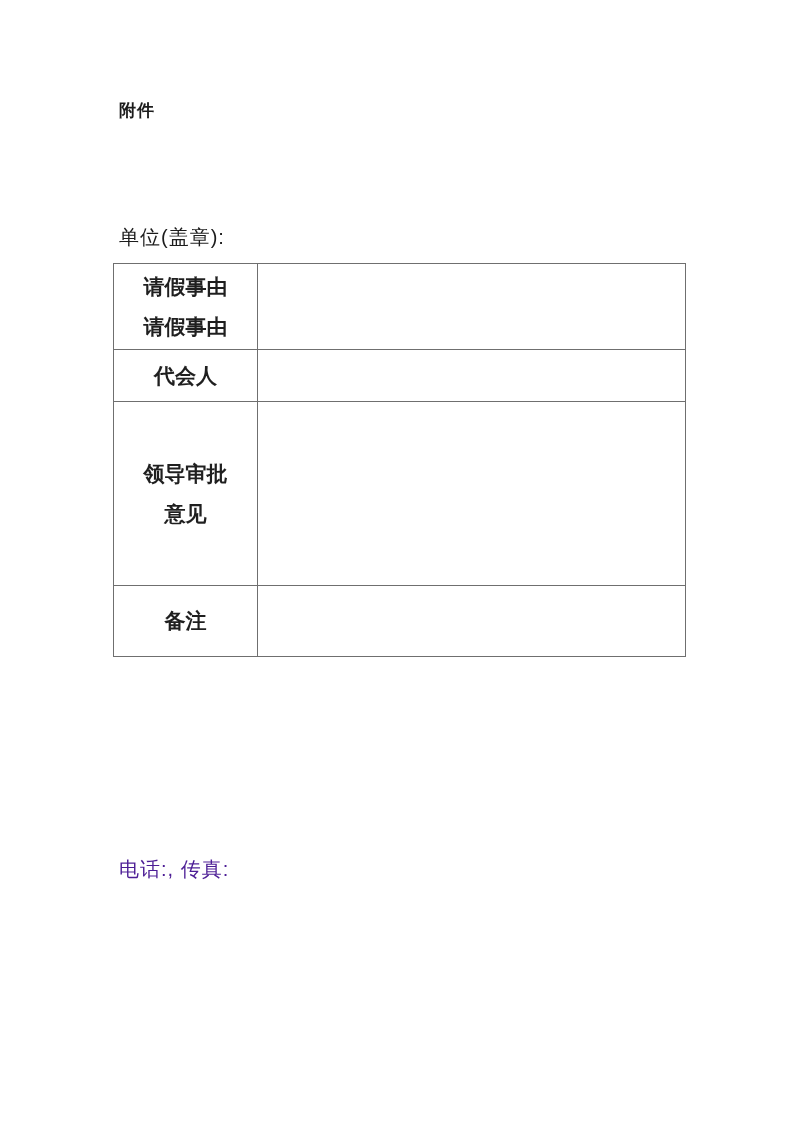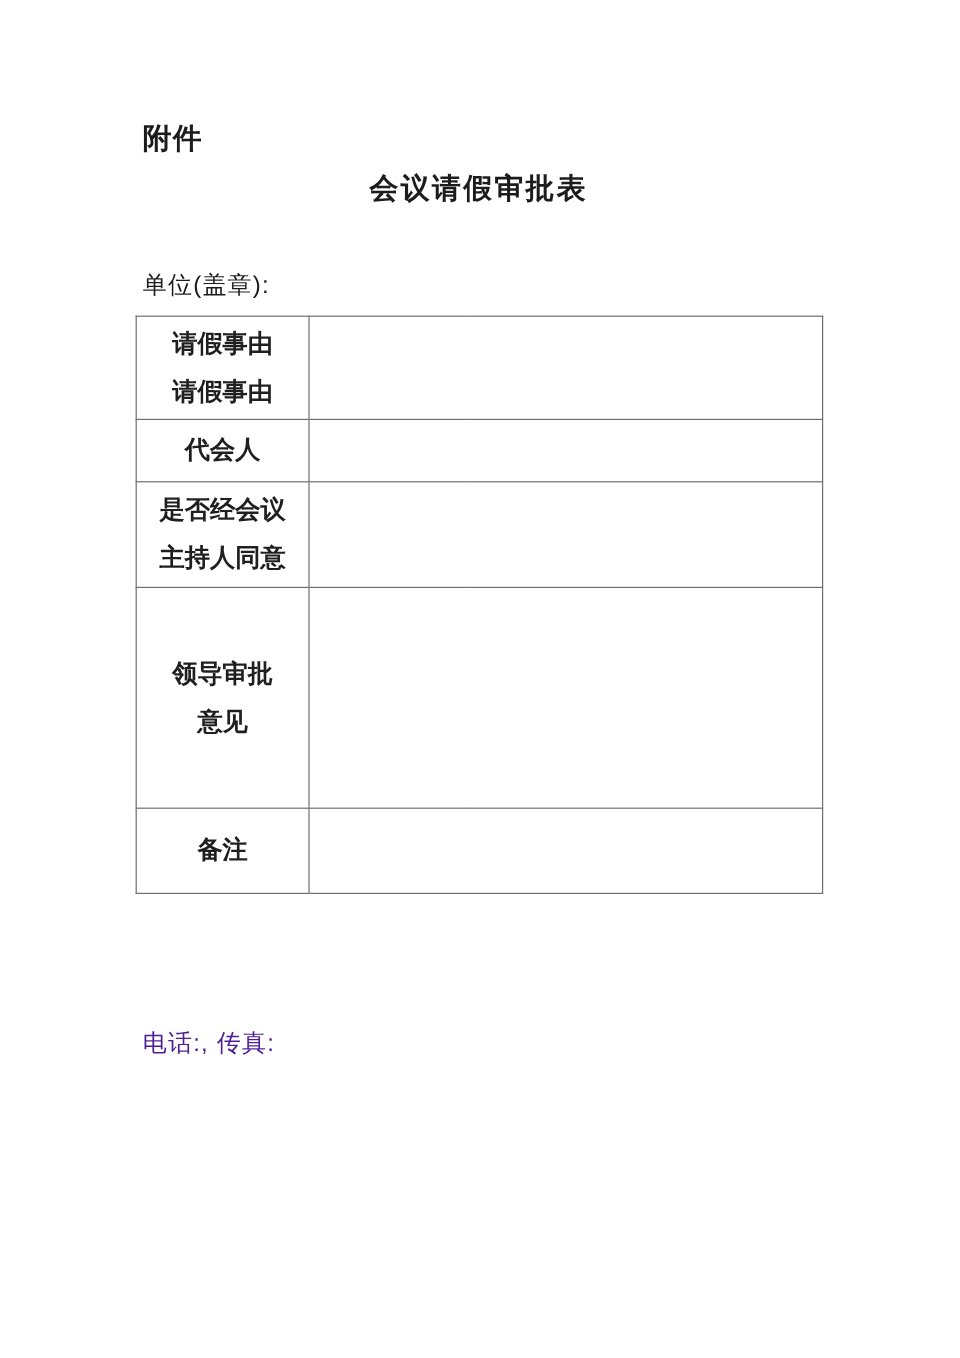--- a/index.html
+++ b/index.html
@@ -13,21 +13,21 @@
     height: 1132px;
     background: #ffffff;
     font-family: "Liberation Sans", sans-serif;
     color: #1c1c1c;
     overflow: hidden;
   }
   .attachment {
     position: absolute;
     left: 119px;
     top: 99px;
-    font-size: 24px;
+    font-size: 17px;
     font-weight: 700;
     letter-spacing: 1px;
   }
   .doc-title {
     position: absolute;
     left: 113px;
     top: 141px;
     width: 572px;
     text-align: center;
     font-size: 24px;
@@ -88,21 +88,20 @@
     color: #4c1d95;
   }
 </style>
 </head>
 <body>
 
 <div class="page">
 
   <div class="attachment">附件</div>
 
-  <div class="doc-title">会议请假审批表</div>
 
   <div class="unit-line">单位(盖章):</div>
 
   <table class="form-table">
     <colgroup>
       <col style="width:144px">
       <col style="width:133px">
       <col style="width:129px">
       <col style="width:166px">
     </colgroup>
@@ -117,27 +116,20 @@
       </tr>
 
 
       <tr class="r4">
         <td class="label-cell">
           <div class="line">代会人</div>
         </td>
         <td class="value-cell" colspan="3"></td>
       </tr>
 
-      <tr class="r5">
-        <td class="label-cell">
-          <div class="line">是否经会议</div>
-          <div class="line">主持人同意</div>
-        </td>
-        <td class="value-cell" colspan="3"></td>
-      </tr>
 
       <tr class="r6">
         <td class="label-cell">
           <div class="line">领导审批</div>
           <div class="line">意见</div>
         </td>
         <td class="value-cell" colspan="3"></td>
       </tr>
 
       <tr class="r7">

